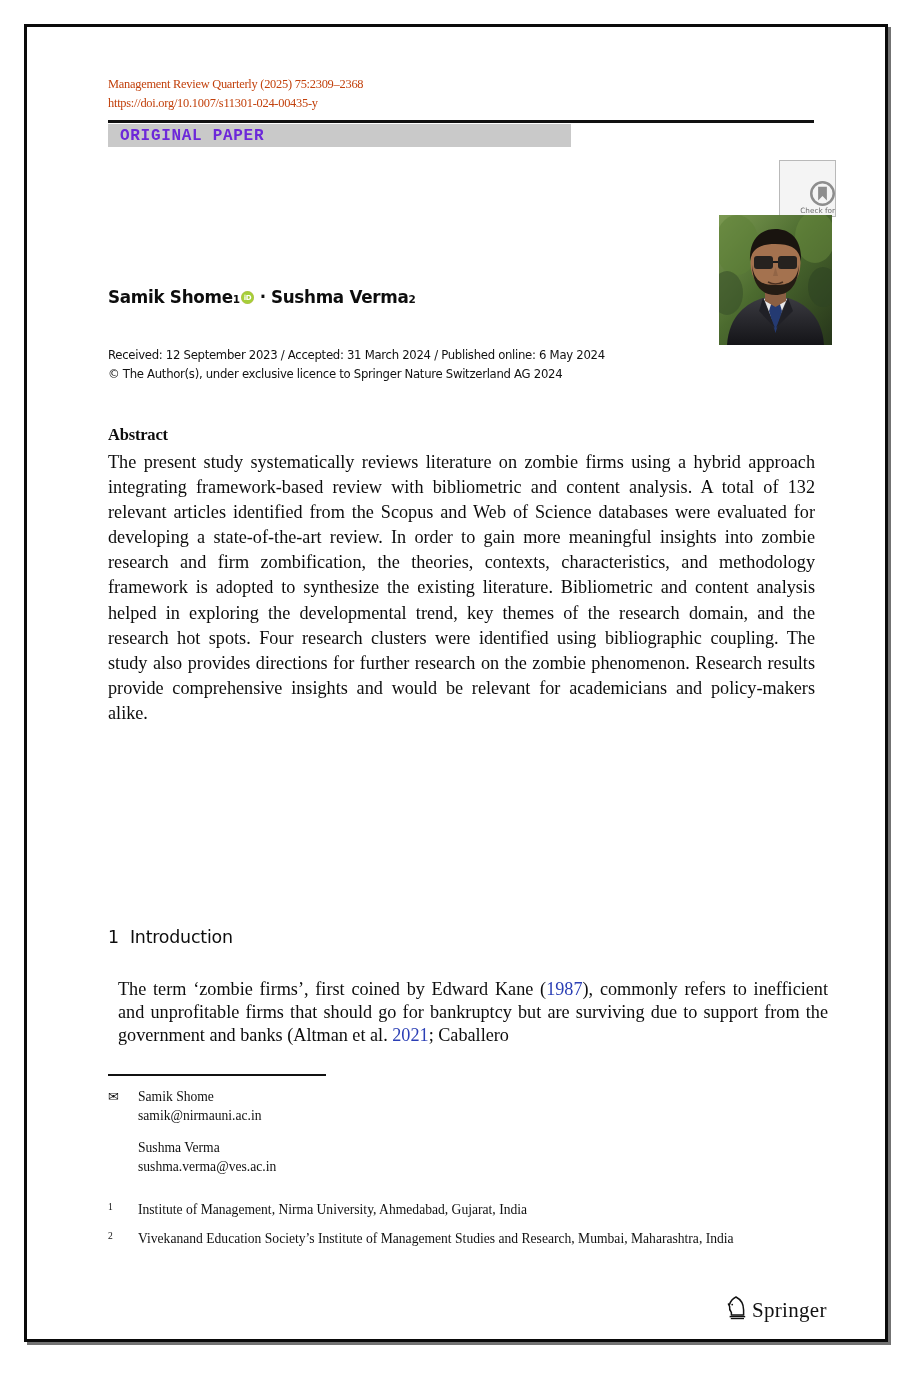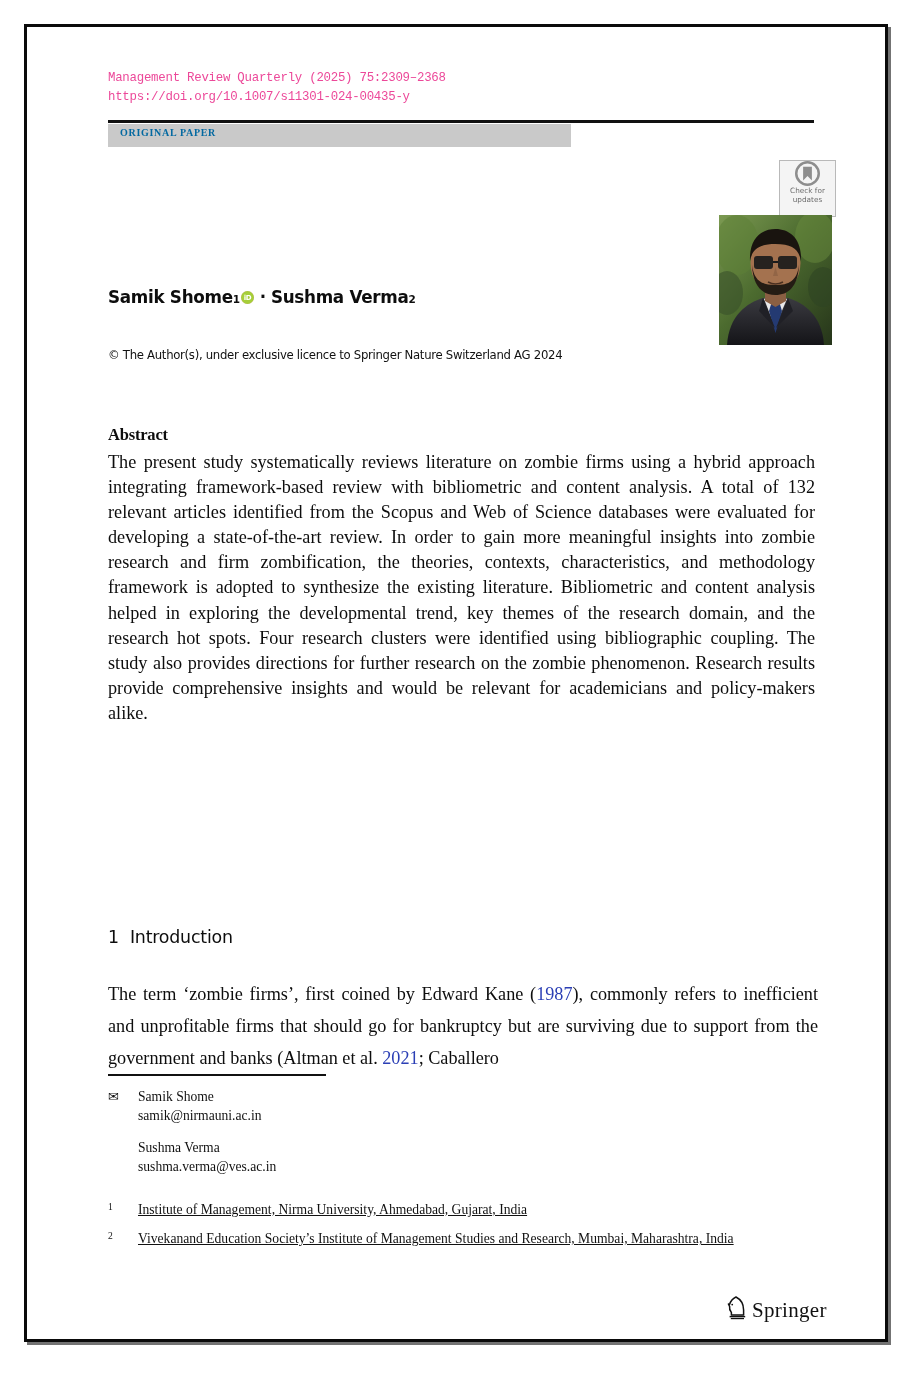--- a/index.html
+++ b/index.html
@@ -28,26 +28,26 @@
   .page-inner {
     position: absolute;
     left: 0; top: 0;
     width: 100%; height: 100%;
   }
 
   
   .journal-head {
     position: absolute;
     left: 81px;
-    top: 42px;
+    top: 48px;
     width: 700px;
-    font-family: Liberation Mono, monospace;
+    font-family: Liberation Serif, serif;
     font-size: 12.4px;
     line-height: 19px;
-    color: #ec4899;
+    color: #c2410c;
     letter-spacing: -0.25px;
   }
   .journal-head div { white-space: nowrap; }
 
   .head-rule {
     position: absolute;
     left: 81px;
     top: 93px;
     width: 706px;
     height: 2.6px;
@@ -58,42 +58,42 @@
     left: 81px;
     top: 97px;
     width: 463px;
     height: 23px;
     background: #c9c9c9;
   }
   .paper-type-label {
     position: absolute;
     left: 93px;
     top: 100px;
-    font-family: Liberation Serif, serif;
+    font-family: Liberation Mono, monospace;
     font-weight: bold;
-    font-size: 10px;
+    font-size: 16px;
     letter-spacing: 0.7px;
-    color: #0369a1;
+    color: #6d28d9;
   }
 
   
   .cfu-badge {
     position: absolute;
     left: 752px;
     top: 133px;
     width: 57px;
     height: 57px;
     border: 1px solid #b9b9b9;
     background: #f4f4f4;
     box-sizing: border-box;
     display: flex;
     flex-direction: column;
-    align-items: center;
+    align-items: flex-end;
     justify-content: flex-start;
-    padding-top: 0;
+    padding-top: 20px;
   }
   .cfu-icon { width: 25px; height: 25px; }
   .cfu-text {
     font-family: "DejaVu Sans", sans-serif;
     font-size: 7.3px;
     color: #6d6d6d;
     line-height: 8.6px;
     text-align: center;
     margin-top: 1px;
   }
@@ -224,26 +224,26 @@
     top: 900px;
     font-family: "DejaVu Sans", sans-serif;
     font-weight: normal;
     font-size: 17.4px;
     color: #0d0d0d;
     letter-spacing: -0.2px;
   }
   .section-head .num { margin-right: 11px; }
   .intro-body {
     position: absolute;
-    left: 81px;
+    left: 91px;
     top: 951px;
     width: 710px;
     font-family: "Liberation Serif", serif;
     font-size: 18.2px;
-    line-height: 32px;
+    line-height: 23px;
     text-align: justify;
     color: #0d0d0d;
   }
   .cite-link { color: #2b3fb5; }
 
   
   .foot-rule {
     position: absolute;
     left: 81px;
     top: 1047px;
@@ -281,21 +281,21 @@
     line-height: 19.4px;
     color: #111;
   }
   .affil-row { display: flex; margin-bottom: 10px; }
   .affil-sup {
     width: 30px;
     flex: none;
     font-size: 9.6px;
     line-height: 14px;
   }
-  .affil-text { flex: 1; text-decoration: underline; }
+  .affil-text { flex: 1; }
 
   
   .springer-logo {
     position: absolute;
     left: 700px;
     top: 1268px;
     display: flex;
     align-items: center;
     gap: 3px;
   }
@@ -388,20 +388,21 @@
           <circle cx="6.5" cy="6.5" r="6.5" fill="#a6ce39"></circle>
           <text x="6.5" y="9.3" font-family="DejaVu Sans, sans-serif" font-size="7" font-weight="bold" fill="#ffffff" text-anchor="middle">iD</text>
         </svg>
       </span>
       <span class="sep-dot">·</span>
       <span>Sushma Verma</span>
         <sup>2</sup>
     </div>
 
     <div class="pub-dates">
+      <div>Received: 12 September 2023 / Accepted: 31 March 2024 / Published online: 6 May 2024</div>
       <div>© The Author(s), under exclusive licence to Springer Nature Switzerland AG 2024</div>
     </div>
 
     <div class="abstract-head">Abstract</div>
     <div class="abstract-body">The present study systematically reviews literature on zombie firms using a hybrid approach integrating framework-based review with bibliometric and content analysis. A total of 132 relevant articles identified from the Scopus and Web of Science databases were evaluated for developing a state-of-the-art review. In order to gain more meaningful insights into zombie research and firm zombification, the theories, contexts, characteristics, and methodology framework is adopted to synthesize the existing literature. Bibliometric and content analysis helped in exploring the developmental trend, key themes of the research domain, and the research hot spots. Four research clusters were identified using bibliographic coupling. The study also provides directions for further research on the zombie phenomenon. Research results provide comprehensive insights and would be relevant for academicians and policy-makers alike.</div>
 
 
 
     <div class="section-head">
       <span class="num">1</span><span>Introduction</span>

